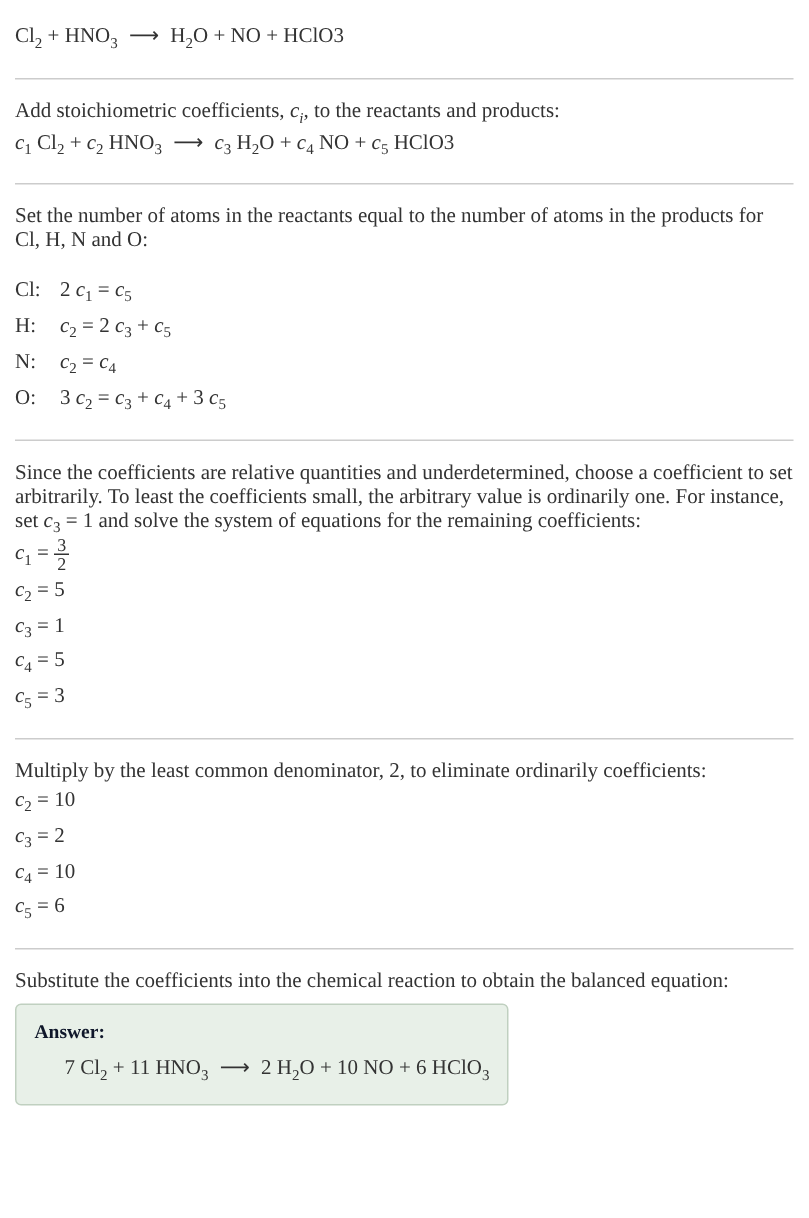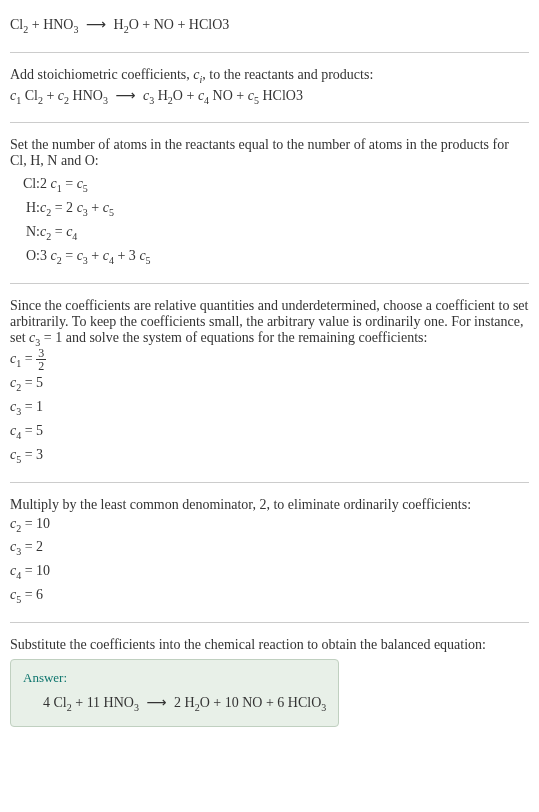--- a/index.html
+++ b/index.html
@@ -20,22 +20,21 @@
     }
     hr {
       border: none;
       border-top: 1px solid #ccc;
       margin: 8px 0;
     }
     .equation-line {
       line-height: 1.6;
     }
     .atom-table {
-      margin-top: 4px;
-      text-align: right;
+      margin-top: 14px;
     }
     .atom-row {
       display: flex;
       line-height: 1.6;
     }
     .atom-label {
       width: 30px;
     }
     .coeff-list div {
       line-height: 1.6;
@@ -64,22 +63,23 @@
     .answer-box {
       background: #e8f0e8;
       border: 1px solid #c0d0c0;
       border-radius: 4px;
       padding: 10px 12px;
       margin-top: 6px;
       display: inline-block;
     }
     .answer-label {
       font-size: 13px;
-      color: #0f766e;
+      color: #0f172a;
       margin-bottom: 6px;
+      font-weight: bold;
     }
     .answer-eq {
       padding-left: 20px;
     }
     .italic {
       font-style: italic;
     }
     .arrow {
       padding: 0 4px;
     }
@@ -125,21 +125,21 @@
       <span class="atom-label">O: </span>
       <span><span>3 </span><span class="italic">c</span><sub>2</sub><span> = </span><span class="italic">c</span><sub>3</sub><span> + </span><span class="italic">c</span><sub>4</sub><span> + 3 </span><span class="italic">c</span><sub>5</sub></span>
     </div>
   </div>
 </div>
 
 <hr>
 
 <div class="section">
   <div>
-    <span>Since the coefficients are relative quantities and underdetermined, choose a coefficient to set arbitrarily. To keep the coefficients small, the arbitrary value is ordinarily one. For instance, set </span><span class="italic">c</span><sub>3</sub><span> = 1 and solve the system of equations for the remaining coefficients:</span>
+    <span>Since the coefficients are relative quantities and underdetermined, choose a coefficient to set arbitrarily. To least the coefficients small, the arbitrary value is ordinarily one. For instance, set </span><span class="italic">c</span><sub>3</sub><span> = 1 and solve the system of equations for the remaining coefficients:</span>
   </div>
   <div class="coeff-list">
     <div><span class="italic">c</span><sub>1</sub><span> = </span><span class="frac"><span class="num">3</span><span class="den">2</span></span></div>
     <div><span class="italic">c</span><sub>2</sub><span> = 5</span></div>
     <div><span class="italic">c</span><sub>3</sub><span> = 1</span></div>
     <div><span class="italic">c</span><sub>4</sub><span> = 5</span></div>
     <div><span class="italic">c</span><sub>5</sub><span> = 3</span></div>
   </div>
 </div>
 
@@ -155,16 +155,16 @@
   </div>
 </div>
 
 <hr>
 
 <div class="section">
   <div>Substitute the coefficients into the chemical reaction to obtain the balanced equation:</div>
   <div class="answer-box">
     <div class="answer-label">Answer:</div>
     <div class="answer-eq equation-line">
-      <span>4 Cl</span><sub>2</sub><span> + </span><span>11 HNO</span><sub>3</sub><span class="arrow"> ⟶ </span><span>2 H</span><sub>2</sub><span>O</span><span> + </span><span>10 NO</span><span> + </span><span>6 HClO</span><sub>3</sub>
+      <span>7 Cl</span><sub>2</sub><span> + </span><span>11 HNO</span><sub>3</sub><span class="arrow"> ⟶ </span><span>2 H</span><sub>2</sub><span>O</span><span> + </span><span>10 NO</span><span> + </span><span>6 HClO</span><sub>3</sub>
     </div>
   </div>
 </div>
 
 </body></html>

